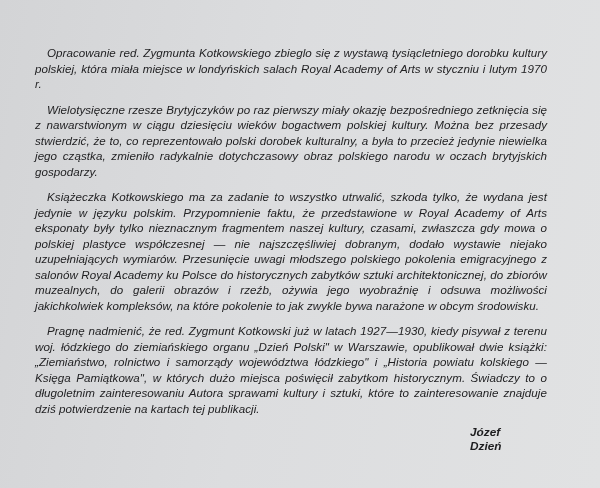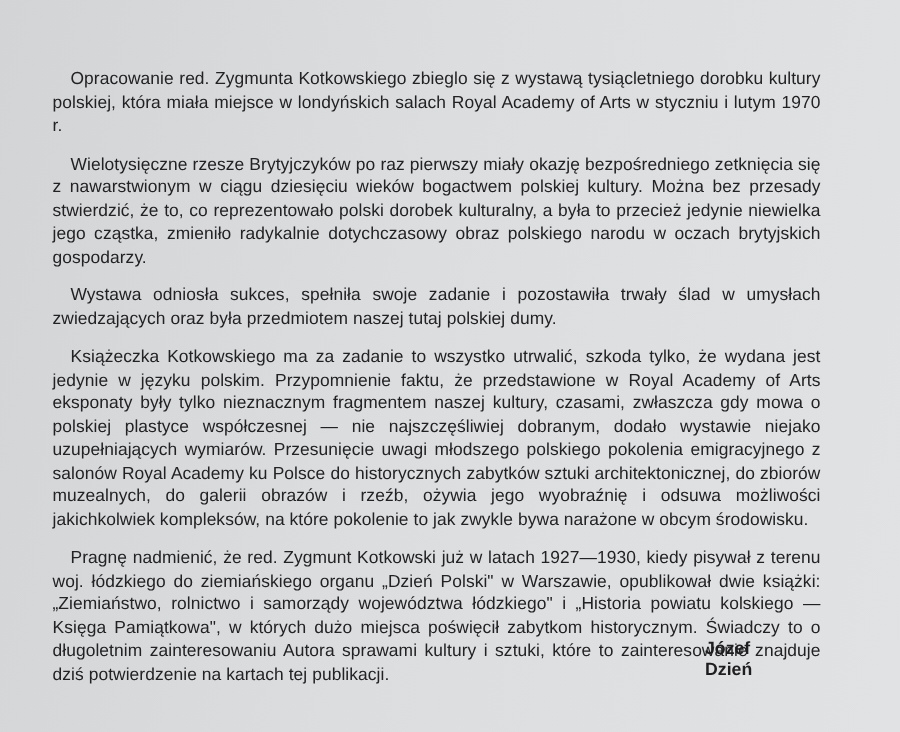--- a/index.html
+++ b/index.html
@@ -2,37 +2,36 @@
 <html><head>
 <meta charset="utf-8">
 <style>
   html, body { margin: 0; padding: 0; }
   body {
     width: 600px; height: 488px; overflow: hidden;
     background: linear-gradient(100deg, #d3d4d6 0%, #dcdddf 45%, #e1e2e3 100%);
     font-family: "Liberation Sans", sans-serif;
     color: #222224;
   }
-  .page { position: relative; width: 490px; height: 488px; }
+  .page { position: relative; width: 490px; height: 488px; font-style: italic; }
   .text { position: absolute; left: 35px; top: 45px; width: 512px; }
   .para {
     font-size: 11.6px; line-height: 15.5px;
     text-align: justify; text-indent: 12px;
     margin: 0 0 10px 0; letter-spacing: 0.05px;
   }
   .signature {
     position: absolute; left: 470px; top: 425px;
     font-size: 11.8px; font-weight: bold; color: #1e1e20;
   }
 </style>
 </head>
 <body>
 
 <div class="page">
   <div class="text">
     <p class="para">Opracowanie red. Zygmunta Kotkowskiego zbieglo się z wystawą tysiącletniego dorobku kultury polskiej, która miała miejsce w londyńskich salach Royal Academy of Arts w styczniu i lutym 1970 r.</p>
     <p class="para">Wielotysięczne rzesze Brytyjczyków po raz pierwszy miały okazję bezpośredniego zetknięcia się z nawarstwionym w ciągu dziesięciu wieków bogactwem polskiej kultury. Można bez przesady stwierdzić, że to, co reprezentowało polski dorobek kulturalny, a była to przecież jedynie niewielka jego cząstka, zmieniło radykalnie dotychczasowy obraz polskiego narodu w oczach brytyjskich gospodarzy.</p>
-    <p class="para">Wystawa odniosła sukces, spełniła swoje zadanie i pozostawiła trwały ślad w umysłach zwiedzających oraz była przedmiotem naszej tutaj polskiej dumy.</p>
     <p class="para">Książeczka Kotkowskiego ma za zadanie to wszystko utrwalić, szkoda tylko, że wydana jest jedynie w języku polskim. Przypomnienie faktu, że przedstawione w Royal Academy of Arts eksponaty były tylko nieznacznym fragmentem naszej kultury, czasami, zwłaszcza gdy mowa o polskiej plastyce współczesnej — nie najszczęśliwiej dobranym, dodało wystawie niejako uzupełniających wymiarów. Przesunięcie uwagi młodszego polskiego pokolenia emigracyjnego z salonów Royal Academy ku Polsce do historycznych zabytków sztuki architektonicznej, do zbiorów muzealnych, do galerii obrazów i rzeźb, ożywia jego wyobraźnię i odsuwa możliwości jakichkolwiek kompleksów, na które pokolenie to jak zwykle bywa narażone w obcym środowisku.</p>
     <p class="para">Pragnę nadmienić, że red. Zygmunt Kotkowski już w latach 1927—1930, kiedy pisywał z terenu woj. łódzkiego do ziemiańskiego organu „Dzień Polski" w Warszawie, opublikował dwie książki: „Ziemiaństwo, rolnictwo i samorządy województwa łódzkiego" i „Historia powiatu kolskiego — Księga Pamiątkowa", w których dużo miejsca poświęcił zabytkom historycznym. Świadczy to o długoletnim zainteresowaniu Autora sprawami kultury i sztuki, które to zainteresowanie znajduje dziś potwierdzenie na kartach tej publikacji.</p>
   </div>
   <div class="signature">Józef Dzień</div>
 </div>
 
 </body></html>

